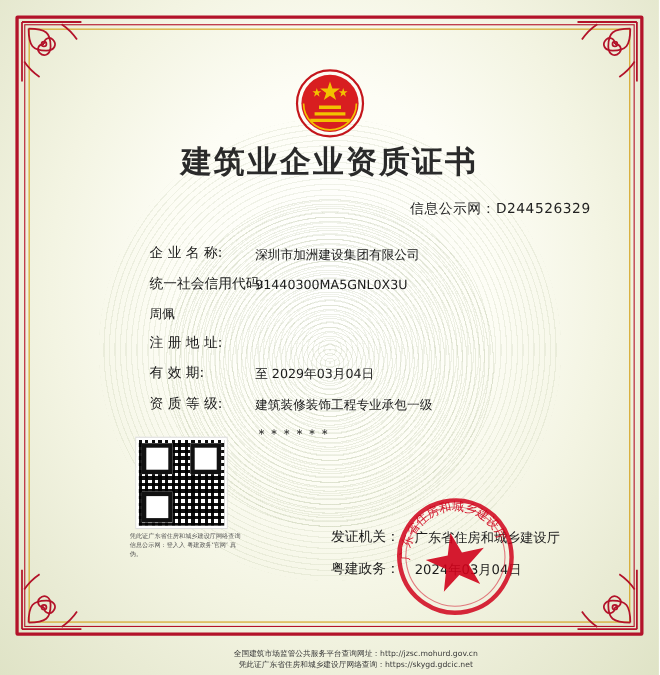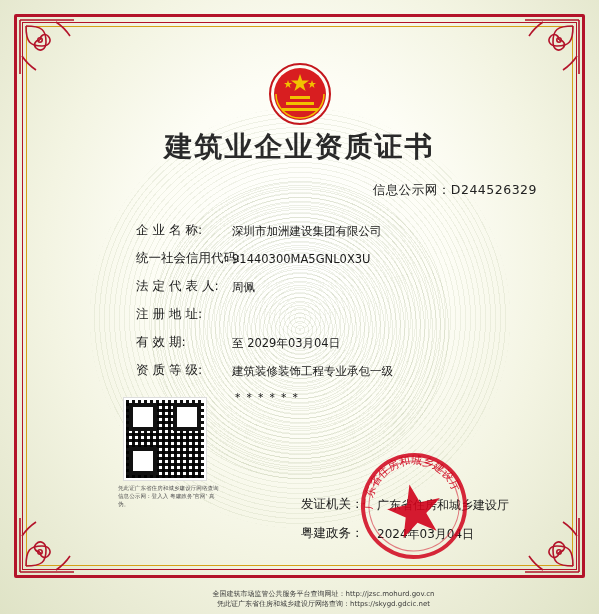--- a/index.html
+++ b/index.html
@@ -187,21 +187,21 @@
     font-family: "DejaVu Sans", sans-serif;
     font-size: 5.6px;
     line-height: 8px;
     color: #555;
   }
 
   
   .issuer {
     position: absolute;
     right: 58px;
-    top: 496px;
+    top: 480px;
     width: 240px;
     text-align: left;
     margin-left: 40px;
   }
   .issuer .row { margin-bottom: 12px; }
   .issuer .label { width: 76px; flex: 0 0 76px; font-size: 12.5px; }
   .issuer .value { font-size: 12px; }
 
   
   .seal {
@@ -305,21 +305,20 @@
   <div class="fields">
     <div class="row">
       <div class="label">企 业 名 称:</div>
       <div class="value">深圳市加洲建设集团有限公司</div>
     </div>
     <div class="row">
       <div class="label">统一社会信用代码:</div>
       <div class="value">91440300MA5GNL0X3U</div>
     </div>
     <div class="row">
-      <div class="label">法 定 代 表 人:</div>
       <div class="value">周佩</div>
     </div>
     <div class="row">
       <div class="label">注 册 地 址:</div>
     </div>
     <div class="row">
       <div class="label">有 效 期:</div>
       <div class="value">至 2029年03月04日</div>
     </div>
     <div class="row">

